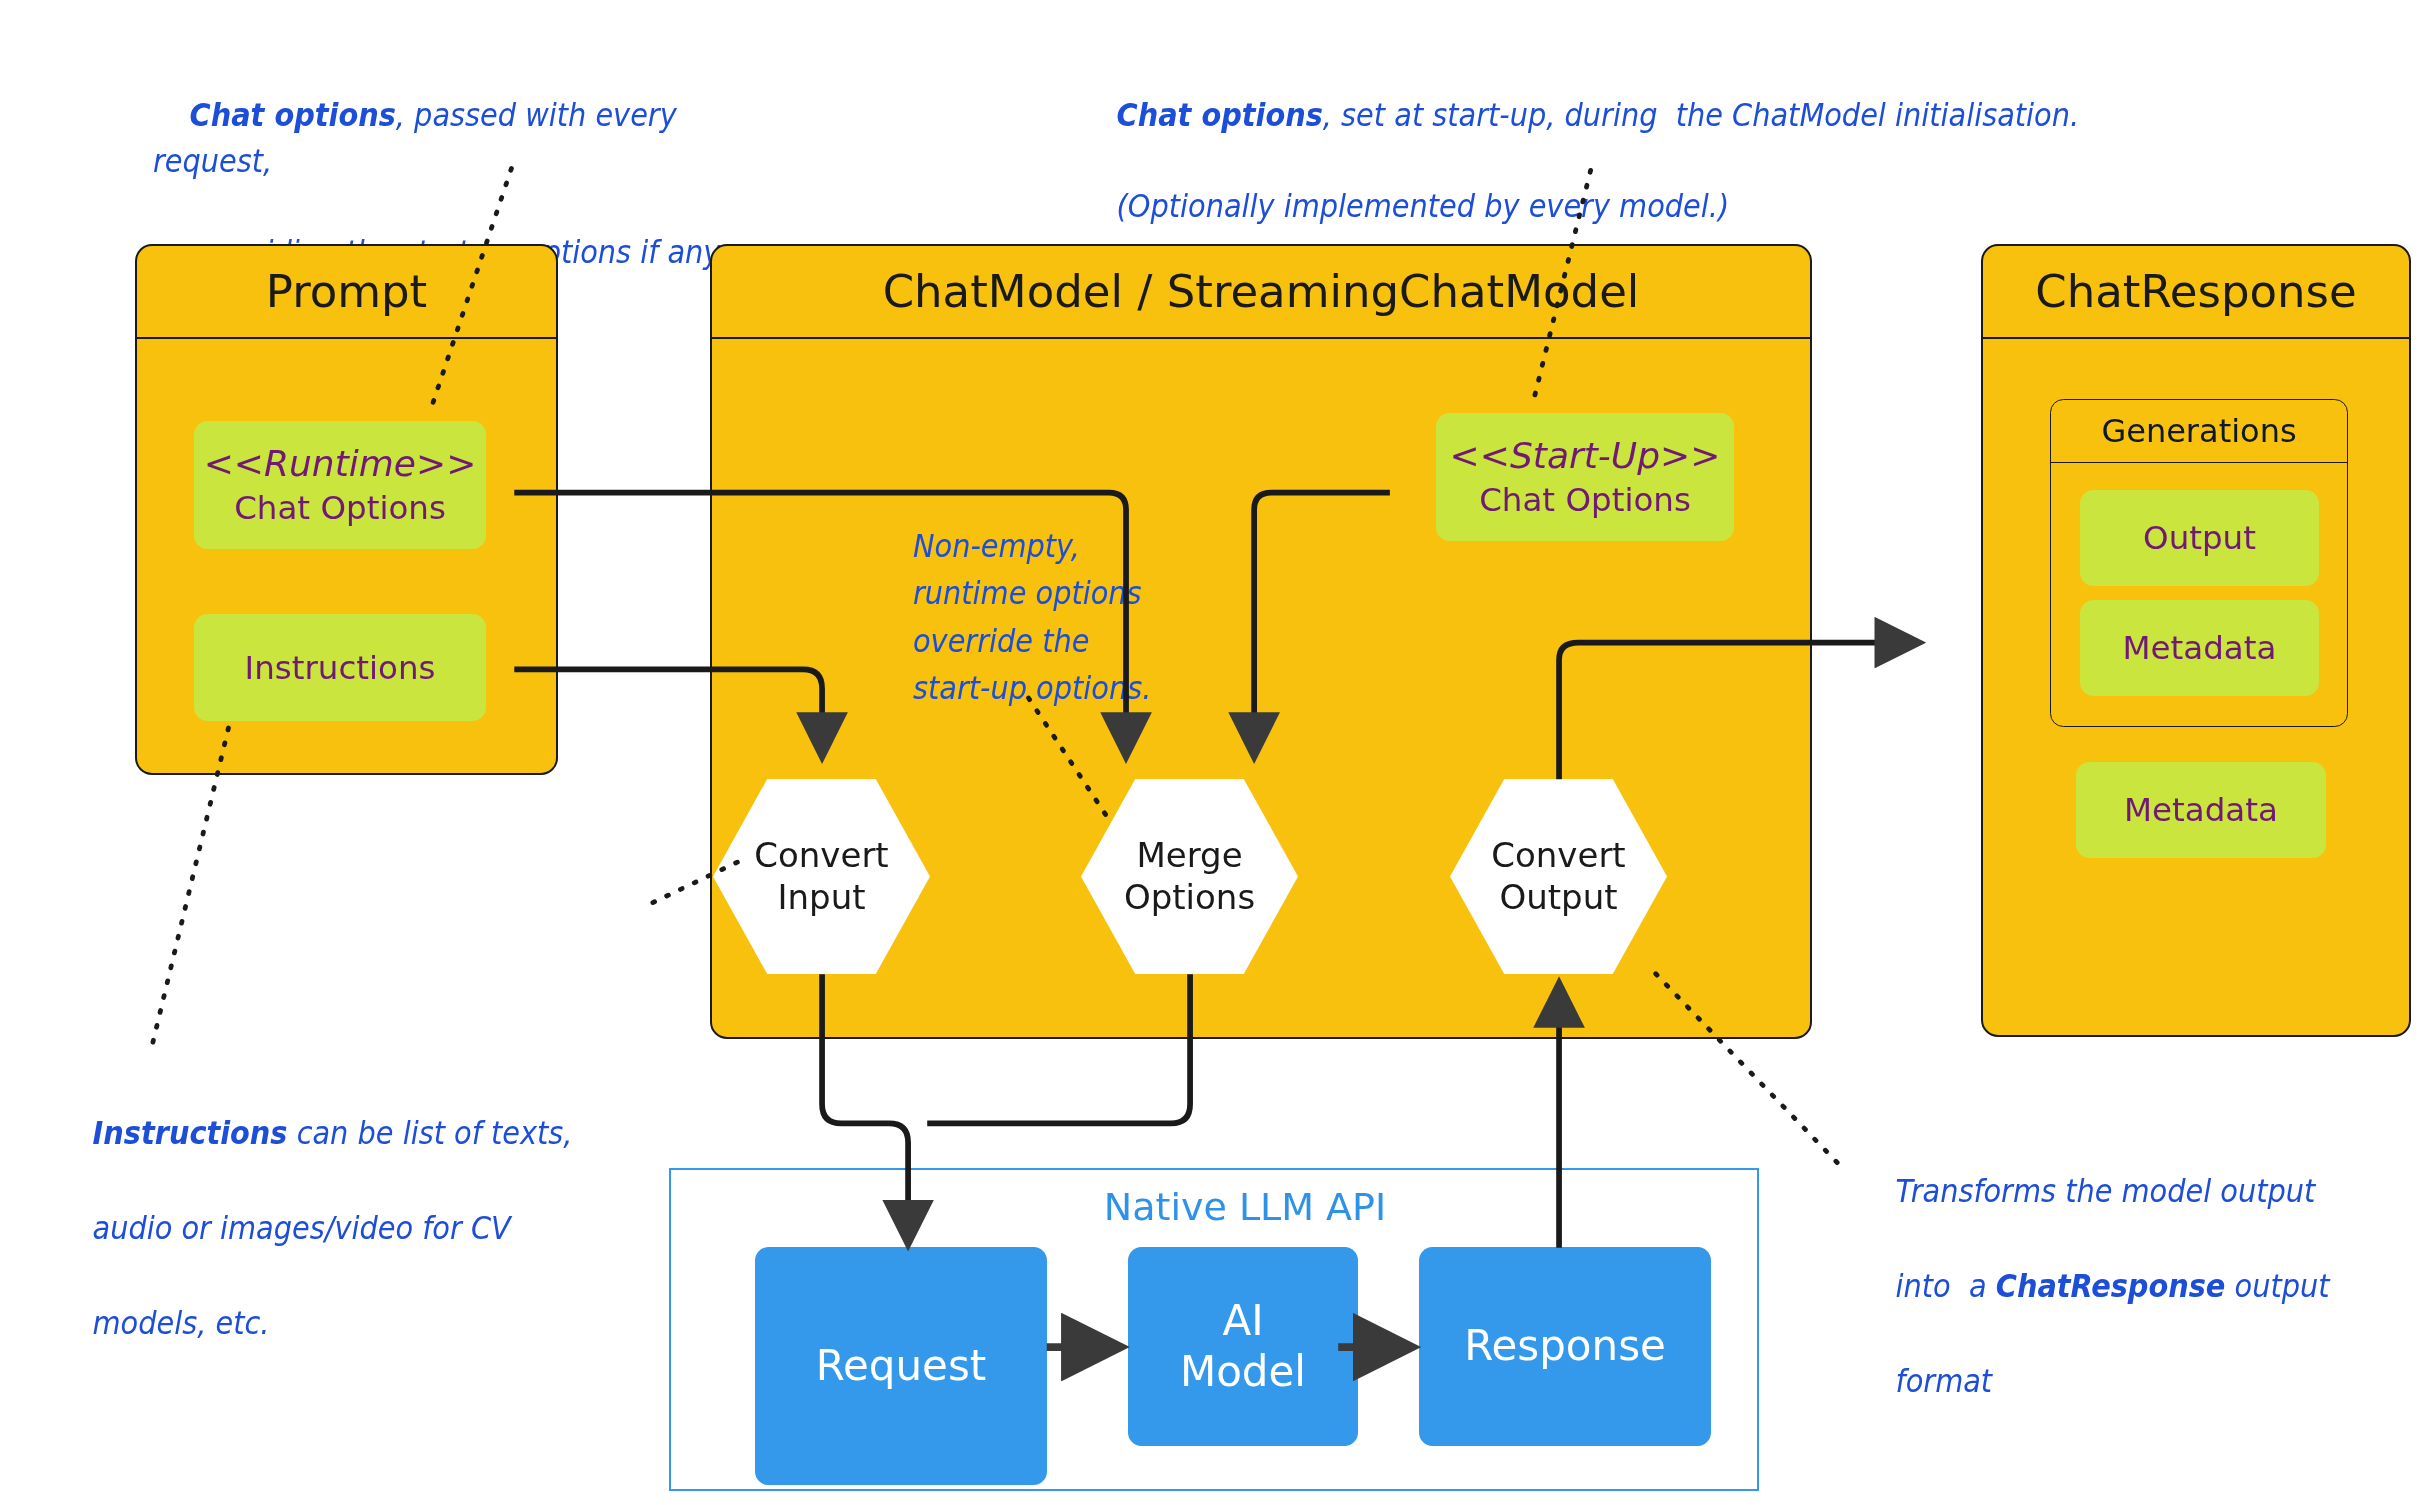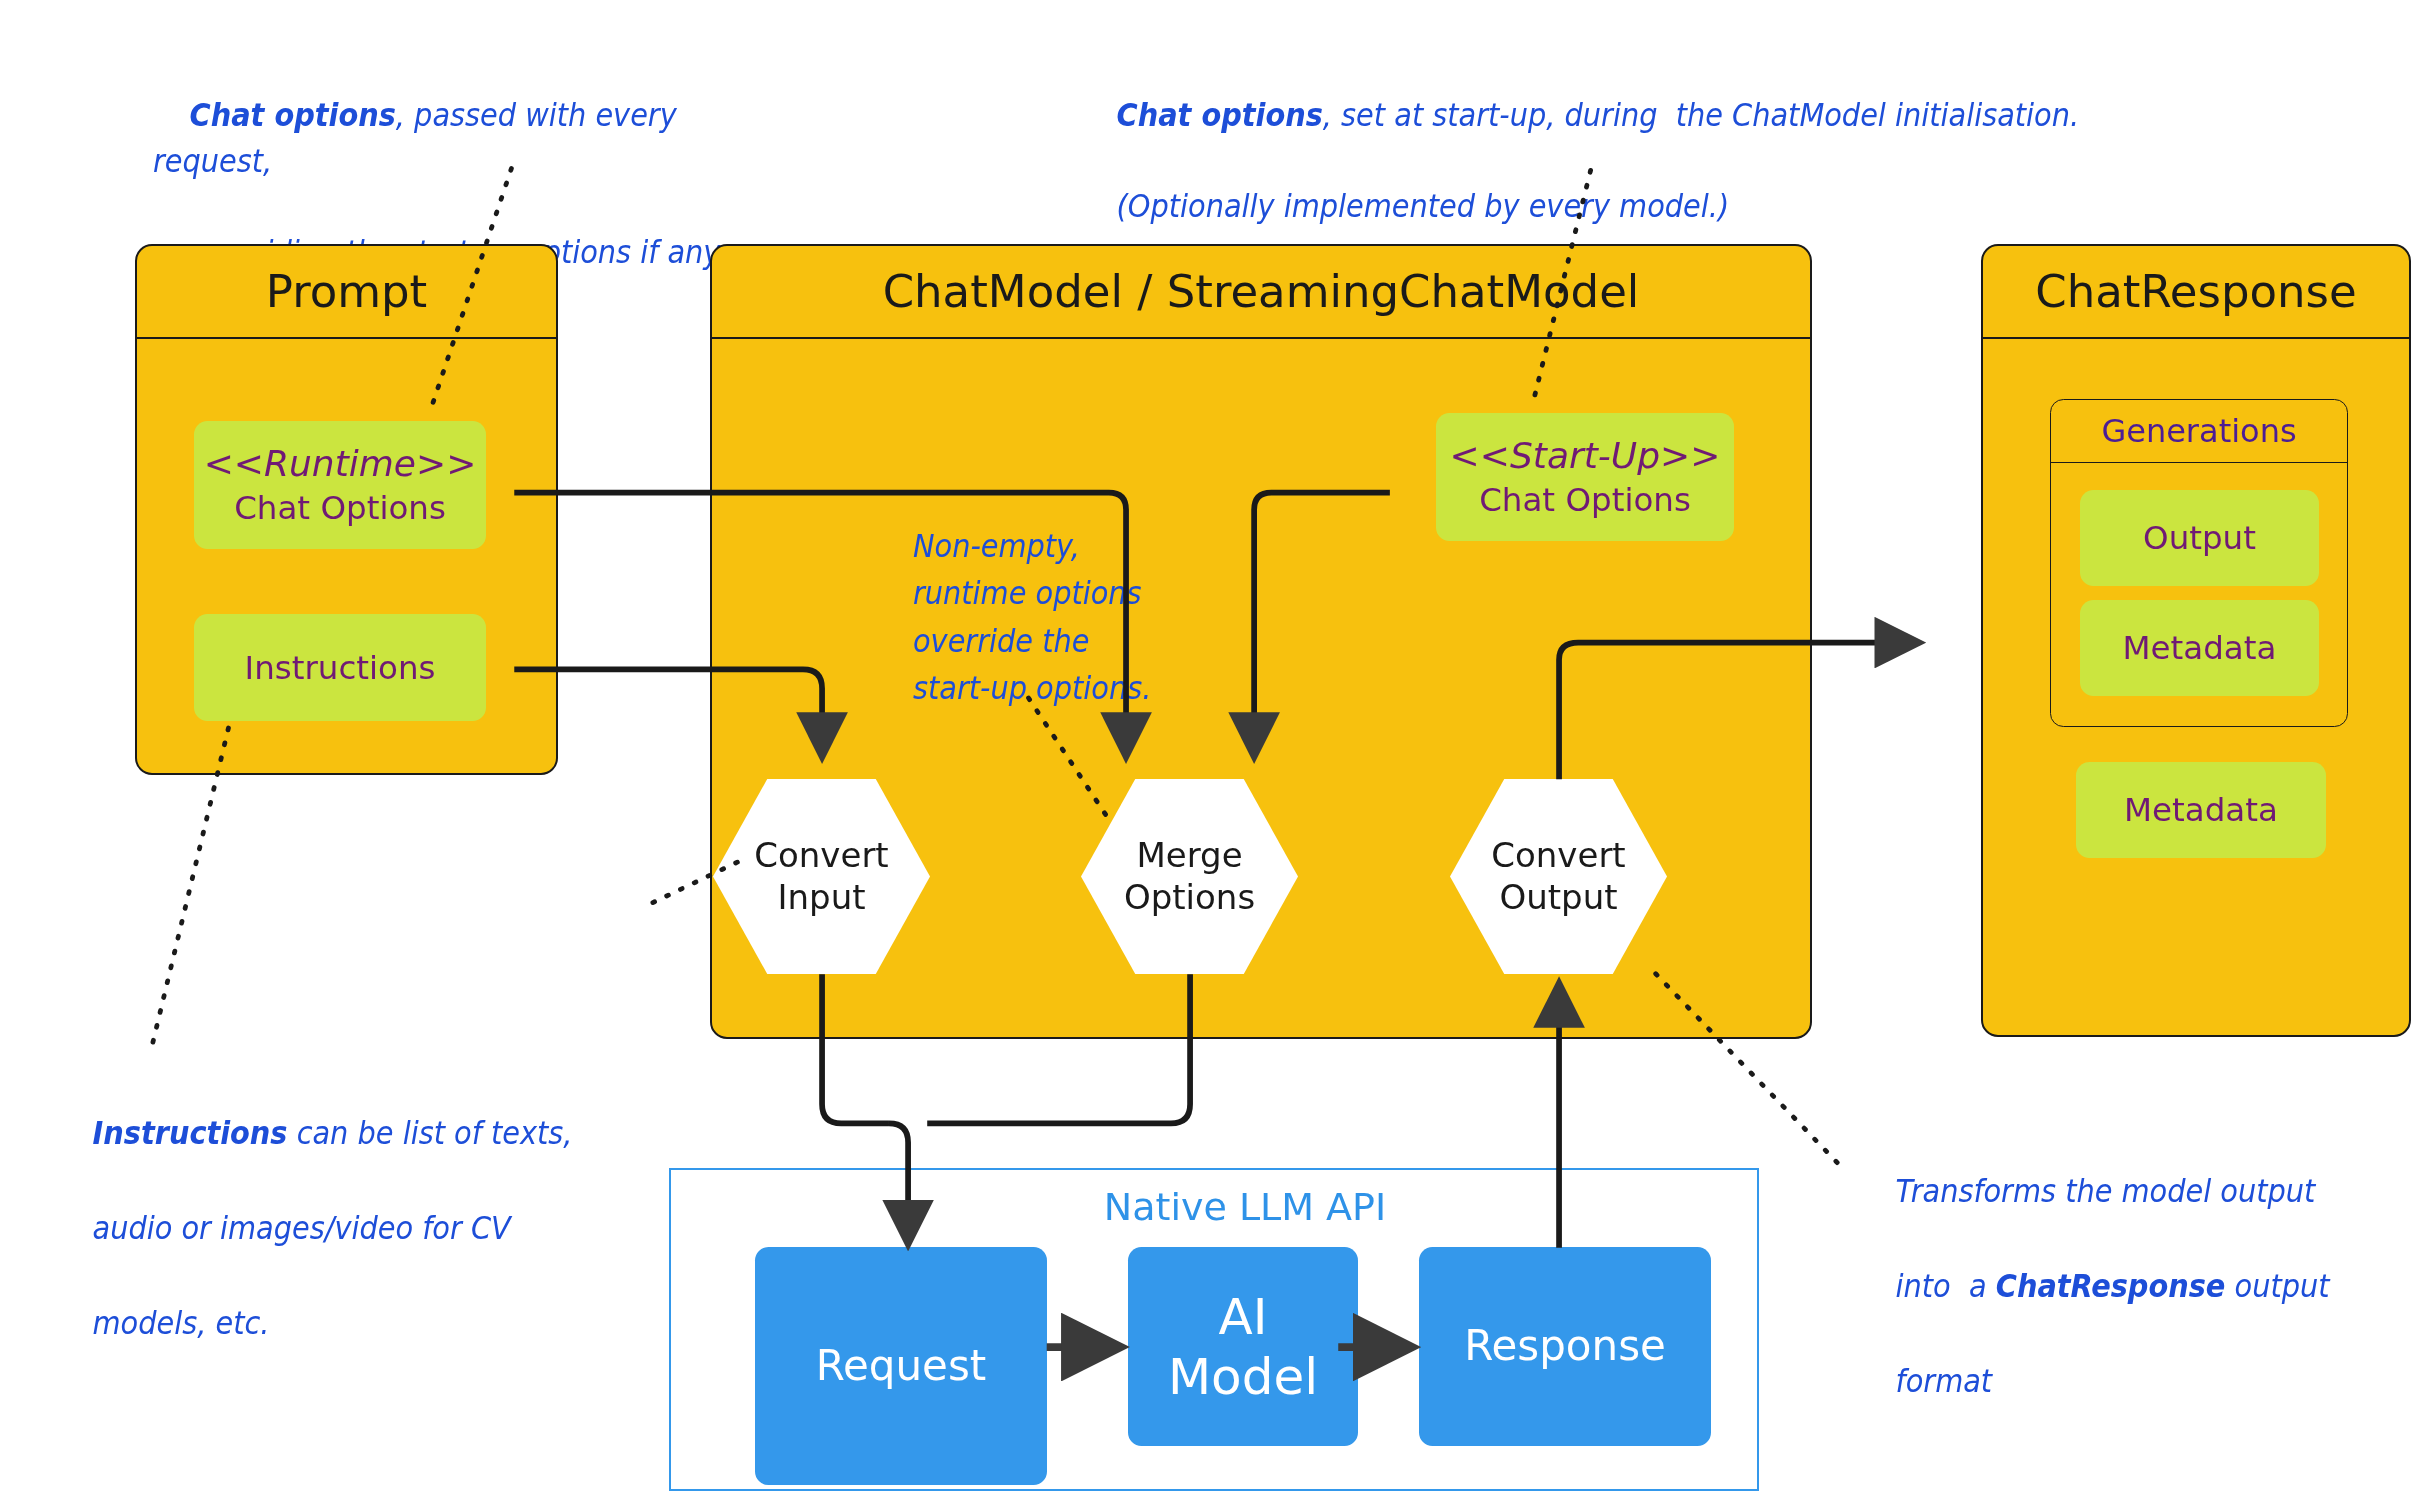--- a/index.html
+++ b/index.html
@@ -44,21 +44,21 @@
     background:#f7c10e;
     border:1.9px solid #1a1a1a;
     border-radius:13.4px;
     box-sizing:border-box;
   }
   .inner-box > .inner-title{
     position:absolute;left:0;right:0;top:0;
     display:flex;align-items:center;justify-content:center;
     border-bottom:1.9px solid #1a1a1a;
     box-sizing:border-box;
-    color:#4c1d95;
+    color:#0f172a;
     font-family:"DejaVu Sans","Liberation Sans",sans-serif;
     text-align:center;
   }
 
   .chip{
     position:absolute;
     background:#cbe53f;
     border-radius:13.4px;
     box-sizing:border-box;
     display:flex;flex-direction:column;
@@ -202,21 +202,21 @@
   </div>
 
   <div class="api-panel" style="left:669px;top:1168px;width:1090px;height:323px;"></div>
 
   <div class="api-title" style="left:669px;top:1185px;width:1090px;font-size:38px;">Native LLM API</div>
 
   <div class="api-box" style="left:755px;top:1247px;width:292px;height:238px;font-size:42px;">
     <span>Request</span>
   </div>
 
-  <div class="api-box" style="left:1128px;top:1247px;width:230px;height:199px;font-size:50px;">
+  <div class="api-box" style="left:1128px;top:1247px;width:230px;height:199px;font-size:42px;">
     <span>AI</span>
     <span>Model</span>
   </div>
 
   <div class="api-box" style="left:1419px;top:1247px;width:292px;height:199px;font-size:42px;">
     <span>Response</span>
   </div>
 
   <svg class="wires" viewBox="0 0 2539 1575">
     <defs>

